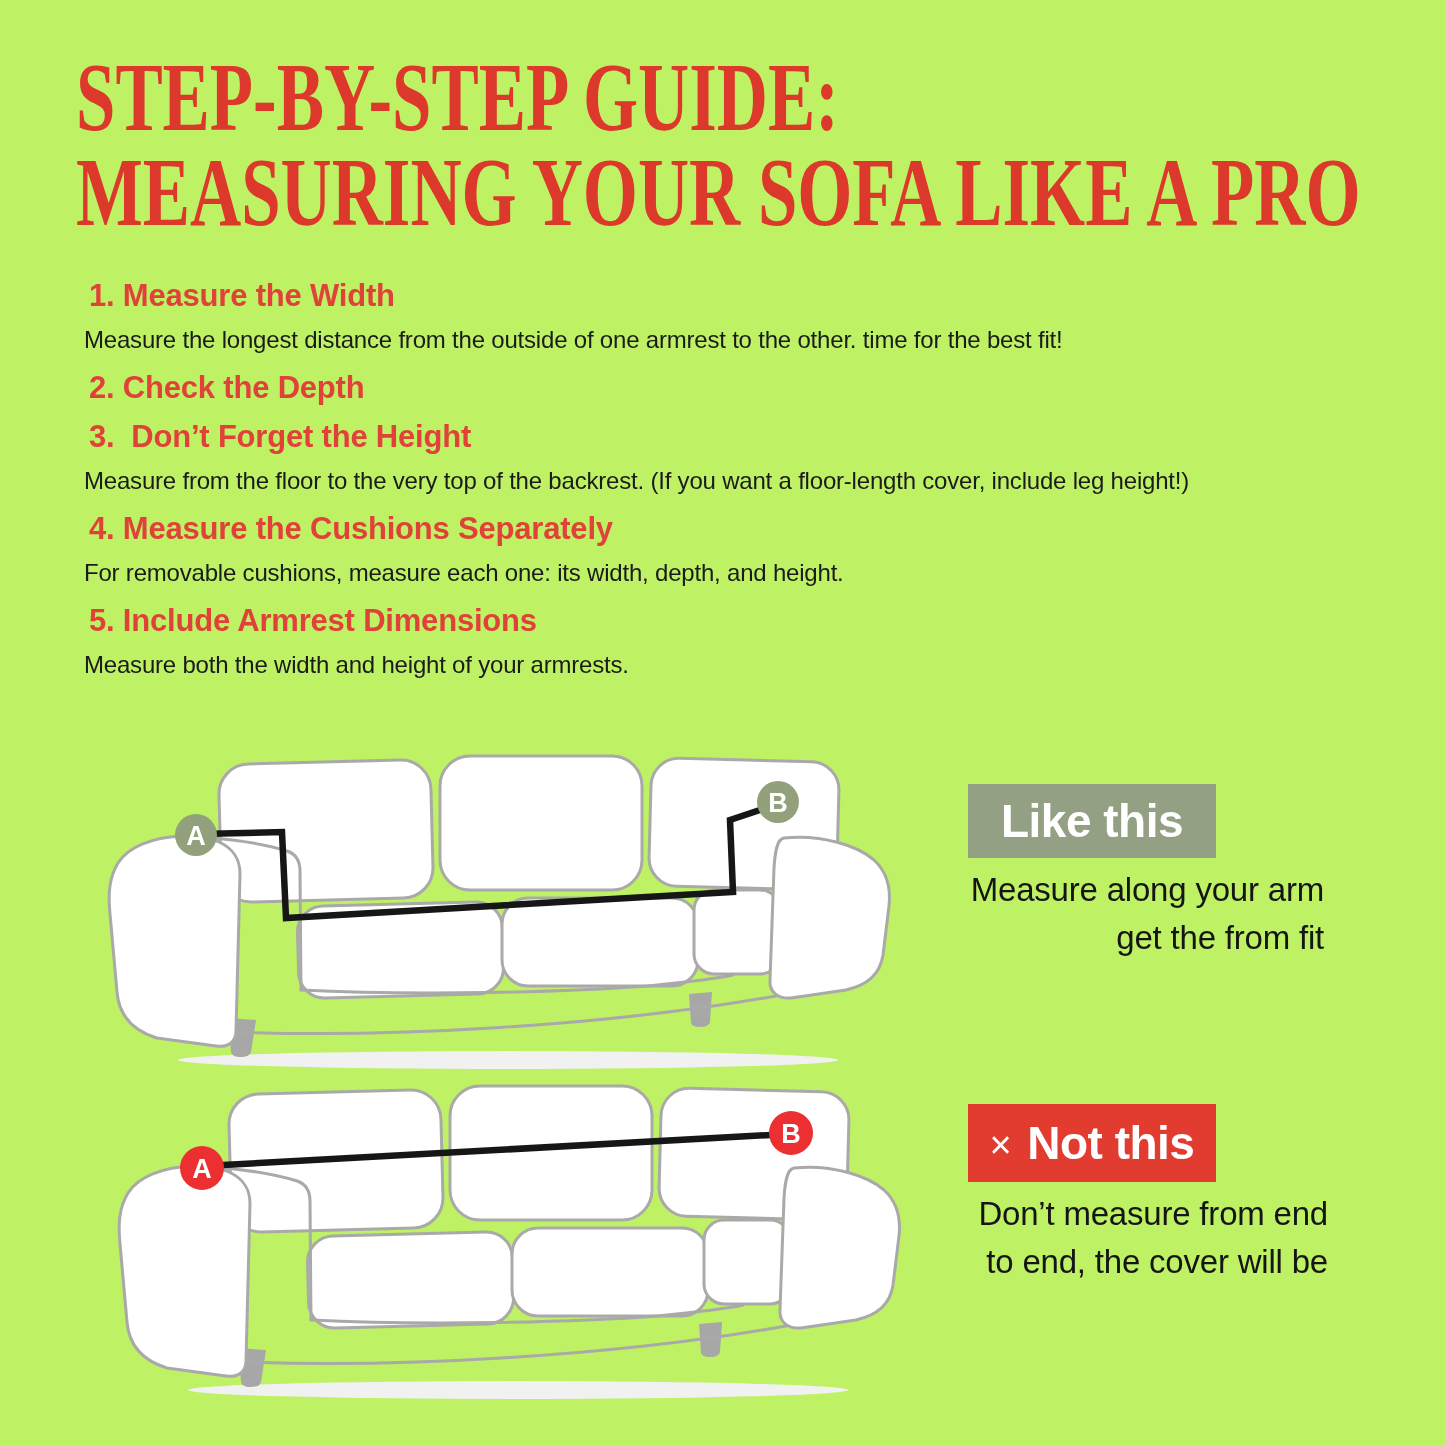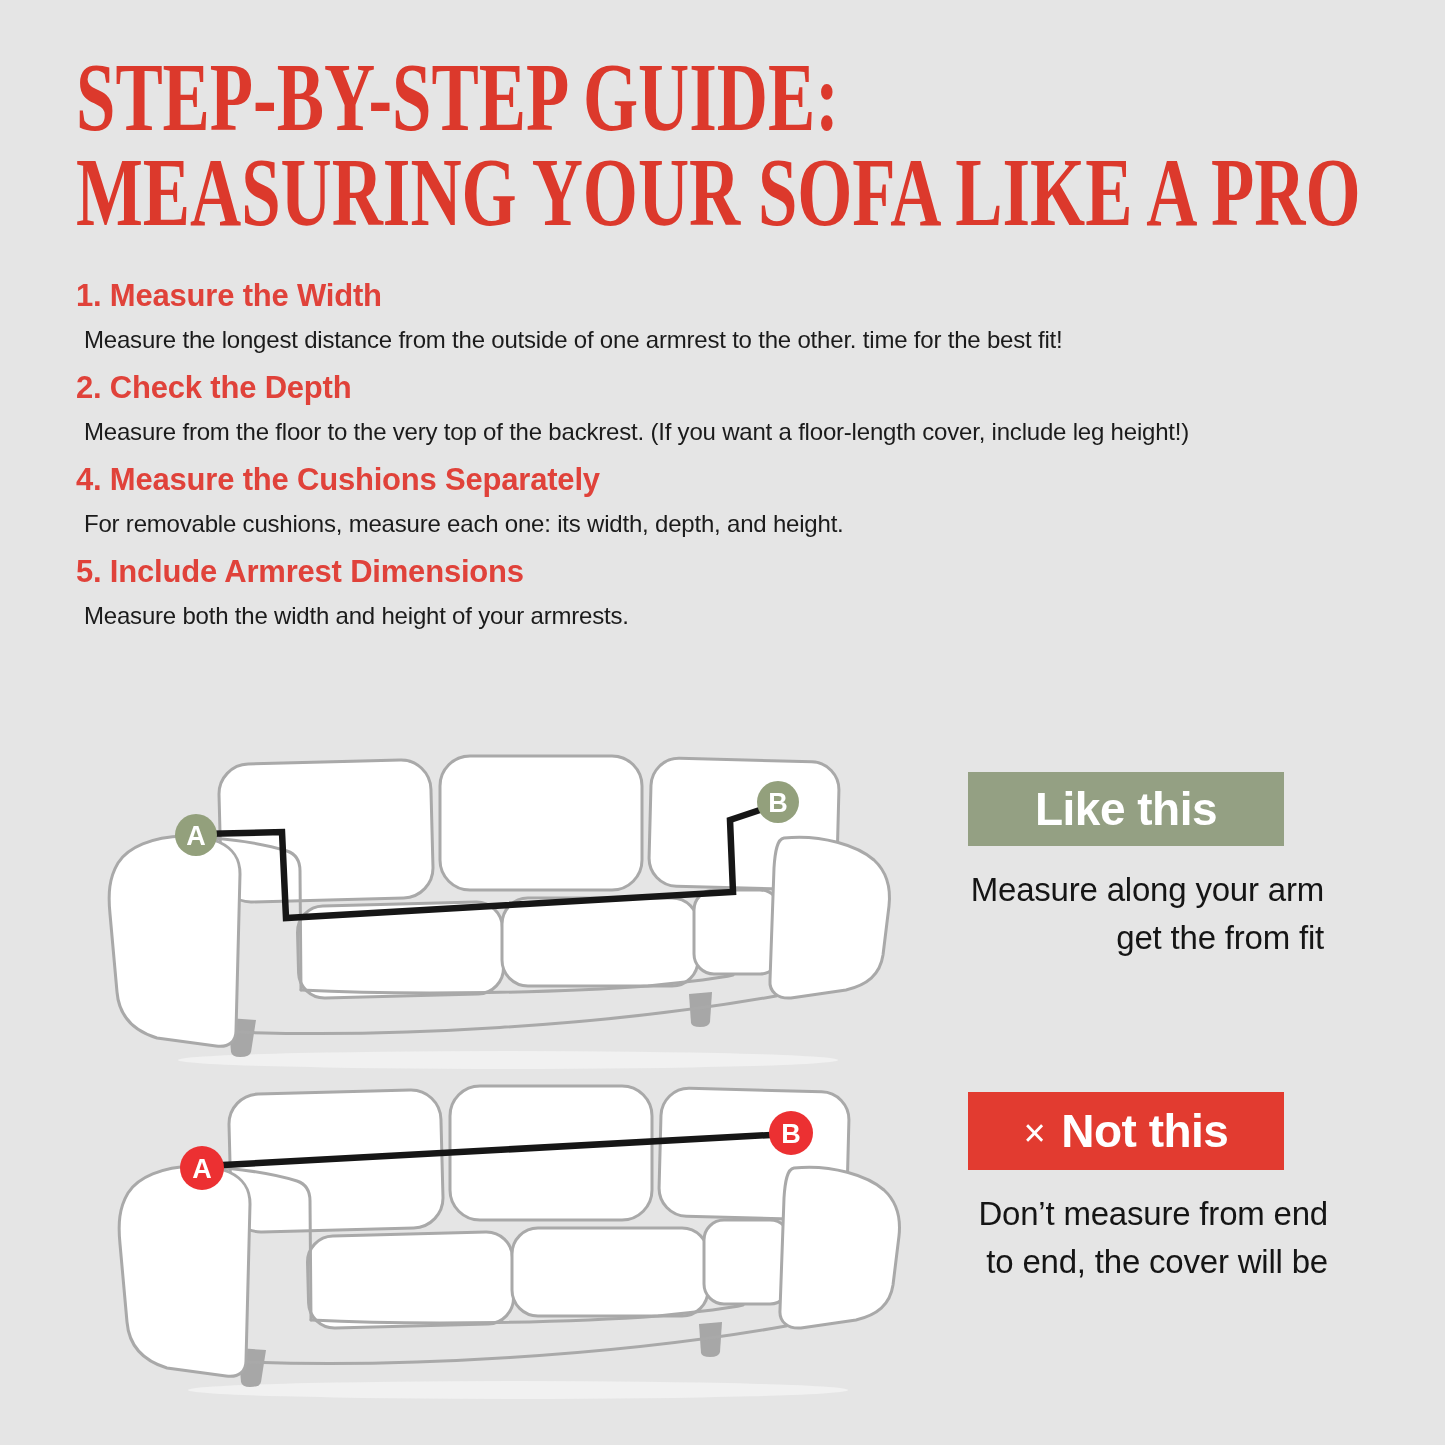--- a/index.html
+++ b/index.html
@@ -1,49 +1,49 @@
 <!DOCTYPE html>
 <html><head>
 <meta charset="utf-8">
 <style>
   html,body { margin:0; padding:0; background:#ffffff; }
   .page {
-    position:relative; width:1445px; height:1445px; background:#e5e5e5;
+    position:relative; width:1445px; height:1445px; background:#bef264;
     font-family:"Liberation Sans", sans-serif; overflow:hidden;
   }
 
   
   .title {
     position:absolute; left:76px; top:50px;
     font-family:"Liberation Serif", serif; font-weight:700;
     font-size:97px; line-height:95px; color:#DC392C;
     transform:scaleX(0.73); transform-origin:0 0;
     white-space:nowrap; letter-spacing:0px;
   }
 
   
   .steps { position:absolute; left:72px; top:276px; width:1330px; }
   .step-heading {
     color:#E0423A; font-weight:700; font-size:31px; line-height:40px;
-    letter-spacing:-0.2px; margin:0 0 9px 4px; white-space:pre-wrap;
+    letter-spacing:-0.2px; margin:0 0 9px 17px; white-space:pre-wrap;
   }
   .step-body {
     color:#1B1B1B; font-size:24px; line-height:30px;
     letter-spacing:-0.2px; margin:0 0 13px 12px; white-space:nowrap;
   }
 
   
   .fig1 { position:absolute; left:88px;  top:742px;  width:818px; height:334px; }
   .fig2 { position:absolute; left:98px;  top:1072px; width:818px; height:334px; }
   svg { display:block; }
 
   
   .badge {
-    position:absolute; width:316px; display:flex; align-items:center; justify-content:center;
-    color:#ffffff; font-weight:700; font-size:46px; letter-spacing:-0.5px;
+    position:absolute; width:248px; display:flex; align-items:center; justify-content:center;
+    color:#ffffff; font-weight:700; font-size:46px; letter-spacing:-0.5px;margin-top:12px;
   }
   .badge-like { left:968px; top:772px; height:74px; background:#94A083; }
   .badge-not  { left:968px; top:1092px; height:78px; background:#E23B30; }
   .badge .x-mark { font-weight:400; font-size:38px; margin-right:16px; position:relative; top:2px; }
 
   .caption {
     position:absolute; text-align:right; color:#151515;
     font-size:33px; line-height:48px; letter-spacing:-0.2px;
   }
   .caption-like { left:900px; top:866px;  width:424px; }
@@ -69,20 +69,21 @@
 
   <div class="title">
     <div>STEP-BY-STEP GUIDE:</div>
     <div>MEASURING YOUR SOFA LIKE A PRO</div>
   </div>
 
   <div class="steps">
     <p class="step-heading">1. Measure the Width</p>
     <p class="step-body">Measure the longest distance from the outside of one armrest to the other. time for the best fit!</p>
     <p class="step-heading">2. Check the Depth</p>
+    <p class="step-heading">3.  Don’t Forget the Height</p>
     <p class="step-body">Measure from the floor to the very top of the backrest. (If you want a floor-length cover, include leg height!)</p>
     <p class="step-heading">4. Measure the Cushions Separately</p>
     <p class="step-body">For removable cushions, measure each one: its width, depth, and height.</p>
     <p class="step-heading">5. Include Armrest Dimensions</p>
     <p class="step-body">Measure both the width and height of your armrests.</p>
   </div>
 
   <div class="fig1">
     <svg width="818" height="334" viewBox="0 0 818 334">
       <defs>

